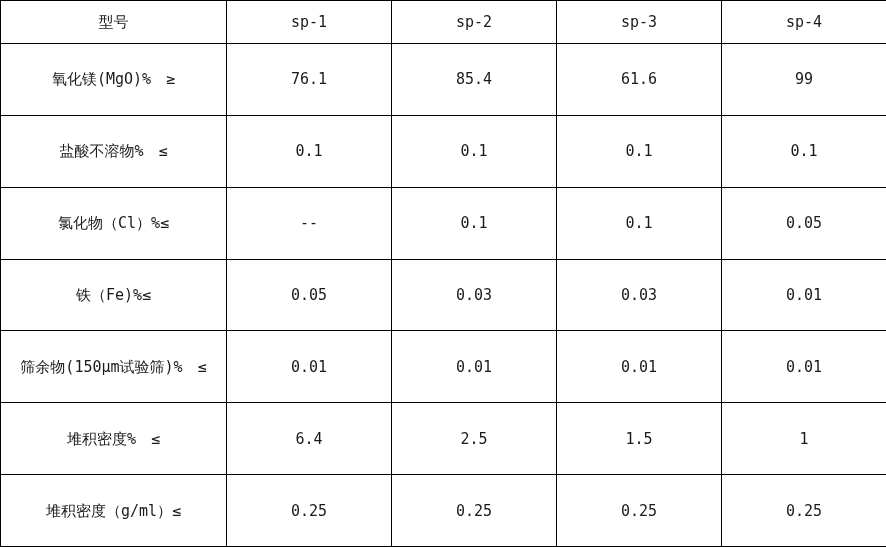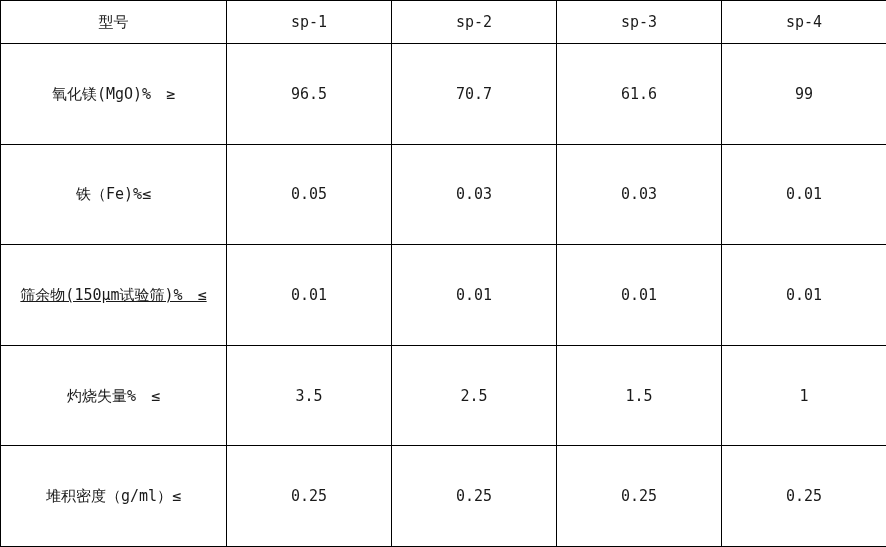--- a/index.html
+++ b/index.html
@@ -36,21 +36,20 @@
     line-height: 1.2;
   }
   
   col.c-label  { width: 226px; }
   col.c-value  { width: 165px; }
   
   td.label-topleft {
     text-align: left;
     vertical-align: top;
     padding: 1px 0 0 1px;
-    text-decoration: underline;
   }
   td.value-low {
     vertical-align: middle;
     padding-top: 8px;
   }
 </style>
 </head>
 <body>
 
 <div class="page">
@@ -67,42 +66,56 @@
         <th>型号</th>
         <th>sp-1</th>
         <th>sp-2</th>
         <th>sp-3</th>
         <th>sp-4</th>
       </tr>
     </thead>
     <tbody>
       <tr>
         <td>氧化镁(MgO)%　≥</td>
-        <td>96.5</td>
-        <td>70.7</td>
+        <td>76.1</td>
+        <td>85.4</td>
         <td>61.6</td>
         <td>99</td>
+      </tr>
+      <tr>
+        <td>盐酸不溶物%　≤</td>
+        <td>0.1</td>
+        <td>0.1</td>
+        <td>0.1</td>
+        <td>0.1</td>
+      </tr>
+      <tr>
+        <td>氯化物（Cl）%≤</td>
+        <td>--</td>
+        <td>0.1</td>
+        <td>0.1</td>
+        <td>0.05</td>
       </tr>
       <tr>
         <td>铁（Fe)%≤</td>
         <td>0.05</td>
         <td>0.03</td>
         <td>0.03</td>
         <td>0.01</td>
       </tr>
       <tr>
         <td class="label-topleft">筛余物(150μm试验筛)%　≤</td>
         <td class="value-low">0.01</td>
         <td class="value-low">0.01</td>
         <td class="value-low">0.01</td>
         <td class="value-low">0.01</td>
       </tr>
       <tr>
-        <td>灼烧失量%　≤</td>
-        <td>3.5</td>
+        <td>堆积密度%　≤</td>
+        <td>6.4</td>
         <td>2.5</td>
         <td>1.5</td>
         <td>1</td>
       </tr>
       <tr>
         <td>堆积密度（g/ml）≤</td>
         <td>0.25</td>
         <td>0.25</td>
         <td>0.25</td>
         <td>0.25</td>

